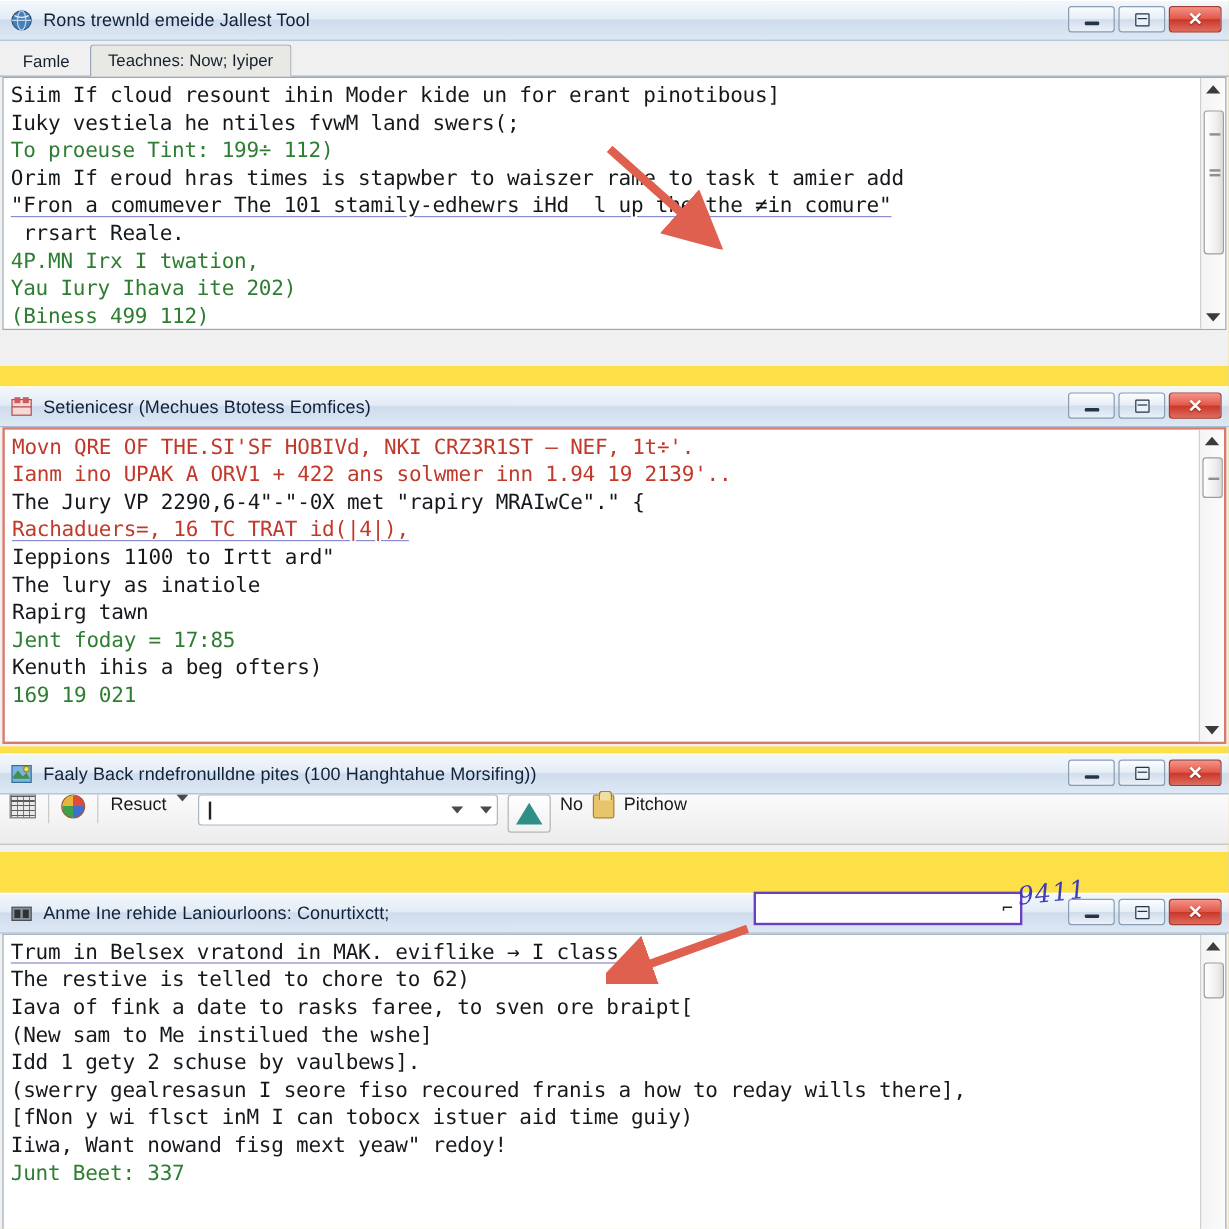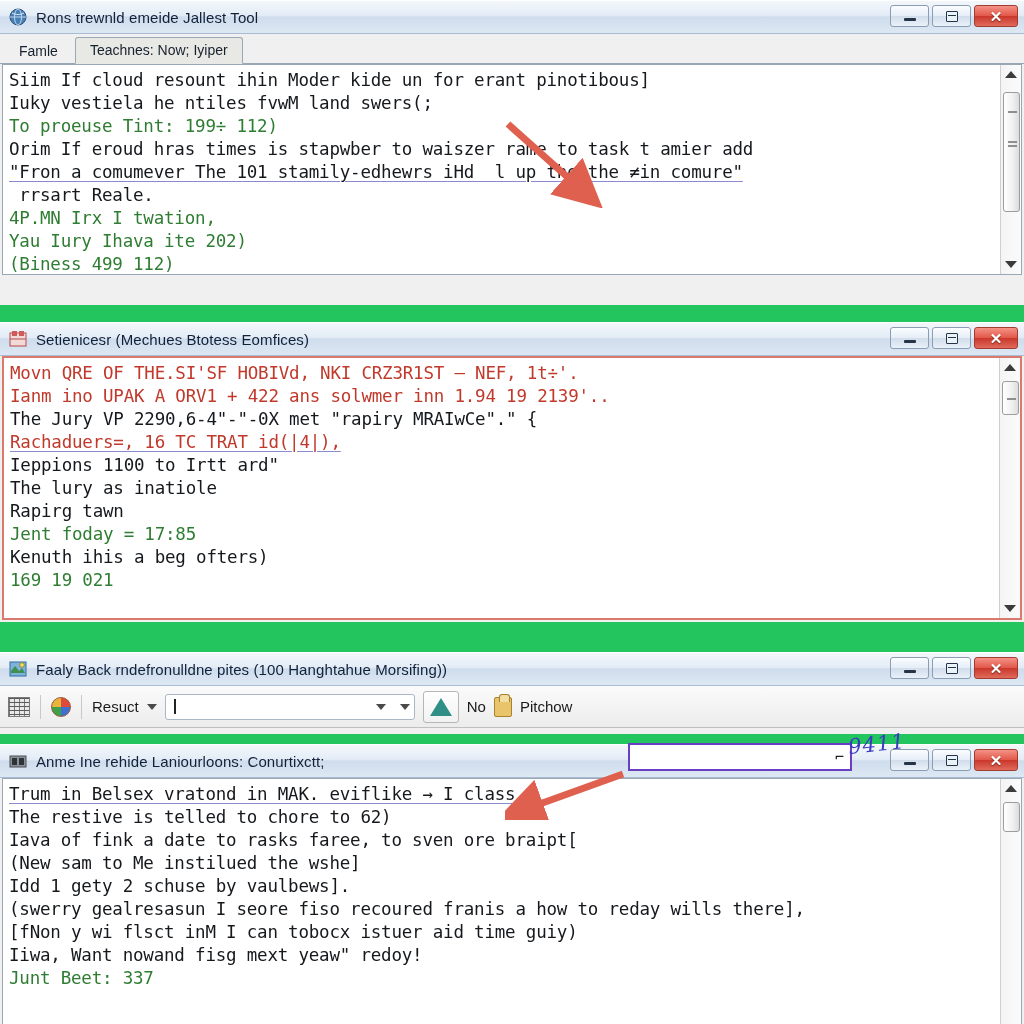--- a/index.html
+++ b/index.html
@@ -3,21 +3,21 @@
 <meta charset="utf-8">
 <style>
   * { box-sizing: border-box; }
   html, body {
     margin: 0; padding: 0;
     width: 1024px; height: 1024px;
     background: #d4d0c8;
     font-family: "Liberation Sans", sans-serif;
     overflow: hidden;
   }
-  .screen { width: 1024px; height: 1024px; position: relative; background: #22c55e; }
+  .screen { width: 1024px; height: 1024px; position: relative; background: #fde047; }
 
   
   .window { position: absolute; left: 0; width: 1024px; background: #f0f0f0; }
   .titlebar {
     height: 34px;
     background: linear-gradient(to bottom, #f3f7fb 0%, #e3ecf6 45%, #cfdcec 50%, #dde8f4 100%);
     border-top: 1px solid #ffffff;
     border-bottom: 1px solid #a8bdd4;
     display: flex; align-items: center;
     padding-left: 8px;
@@ -106,21 +106,21 @@
     position: absolute; left: 2px; width: 17px; border-radius: 3px;
     border: 1px solid #9d9d9d;
     background: linear-gradient(to right,#ffffff,#f0f0f0 60%,#dcdcdc);
   }
   .sb-grip { position: absolute; left: 4px; width: 9px; height: 1.5px; background: #8f8f8f; }
 
   
   .toolbar {
     height: 42px; background: linear-gradient(to bottom,#fbfbfb,#ececed);
     border-bottom: 1px solid #bfbfbf;
-    display: flex; align-items: center; gap: 8px; padding: 0 8px;
+    display: flex; gap: 8px; padding: 0 8px;
   }
   .tb-sep { width: 1px; height: 24px; background: #c8c8c8; margin: 0 2px; }
   .tb-label { font-size: 15px; color: #1a1a1a; }
   .caret { width:0;height:0;border-left:5px solid transparent;border-right:5px solid transparent;border-top:6px solid #4a4a4a; }
   .tb-combo {
     flex: 0 0 250px; height: 26px; background: #fff;
     border: 1px solid #a9b7c6; border-radius: 3px;
     display: flex; align-items: center; padding: 0 4px 0 8px;
     position: relative;
   }
@@ -291,21 +291,21 @@
             <i class="sb-grip" style="top:16px;"></i>
           </span>
         </span>
         <span class="sb-arrow">
             <i class="tri-down"></i>
           </span>
       </div>
     </div>
   </div>
 
-  <div class="window" style="top:652px; height:82px;">
+  <div class="window" style="top:628px; height:82px;">
     <div class="titlebar">
       <span class="title-icon">
         <svg width="20" height="20" viewBox="0 0 20 20">
           <rect x="2" y="3" width="16" height="14" fill="#7fb3dd" stroke="#2f6ea0"></rect>
           <path d="M3 12 L7 7 L11 12 L14 9 L17 14 L3 14 z" fill="#3f8f4f"></path>
           <circle cx="14" cy="6" r="2.3" fill="#f2e06a" stroke="#9a8a22"></circle>
         </svg>
       </span>
       <span class="title-text">Faaly Back rndefronulldne pites (100 Hanghtahue Morsifing))</span>
       <span class="winbtns">

